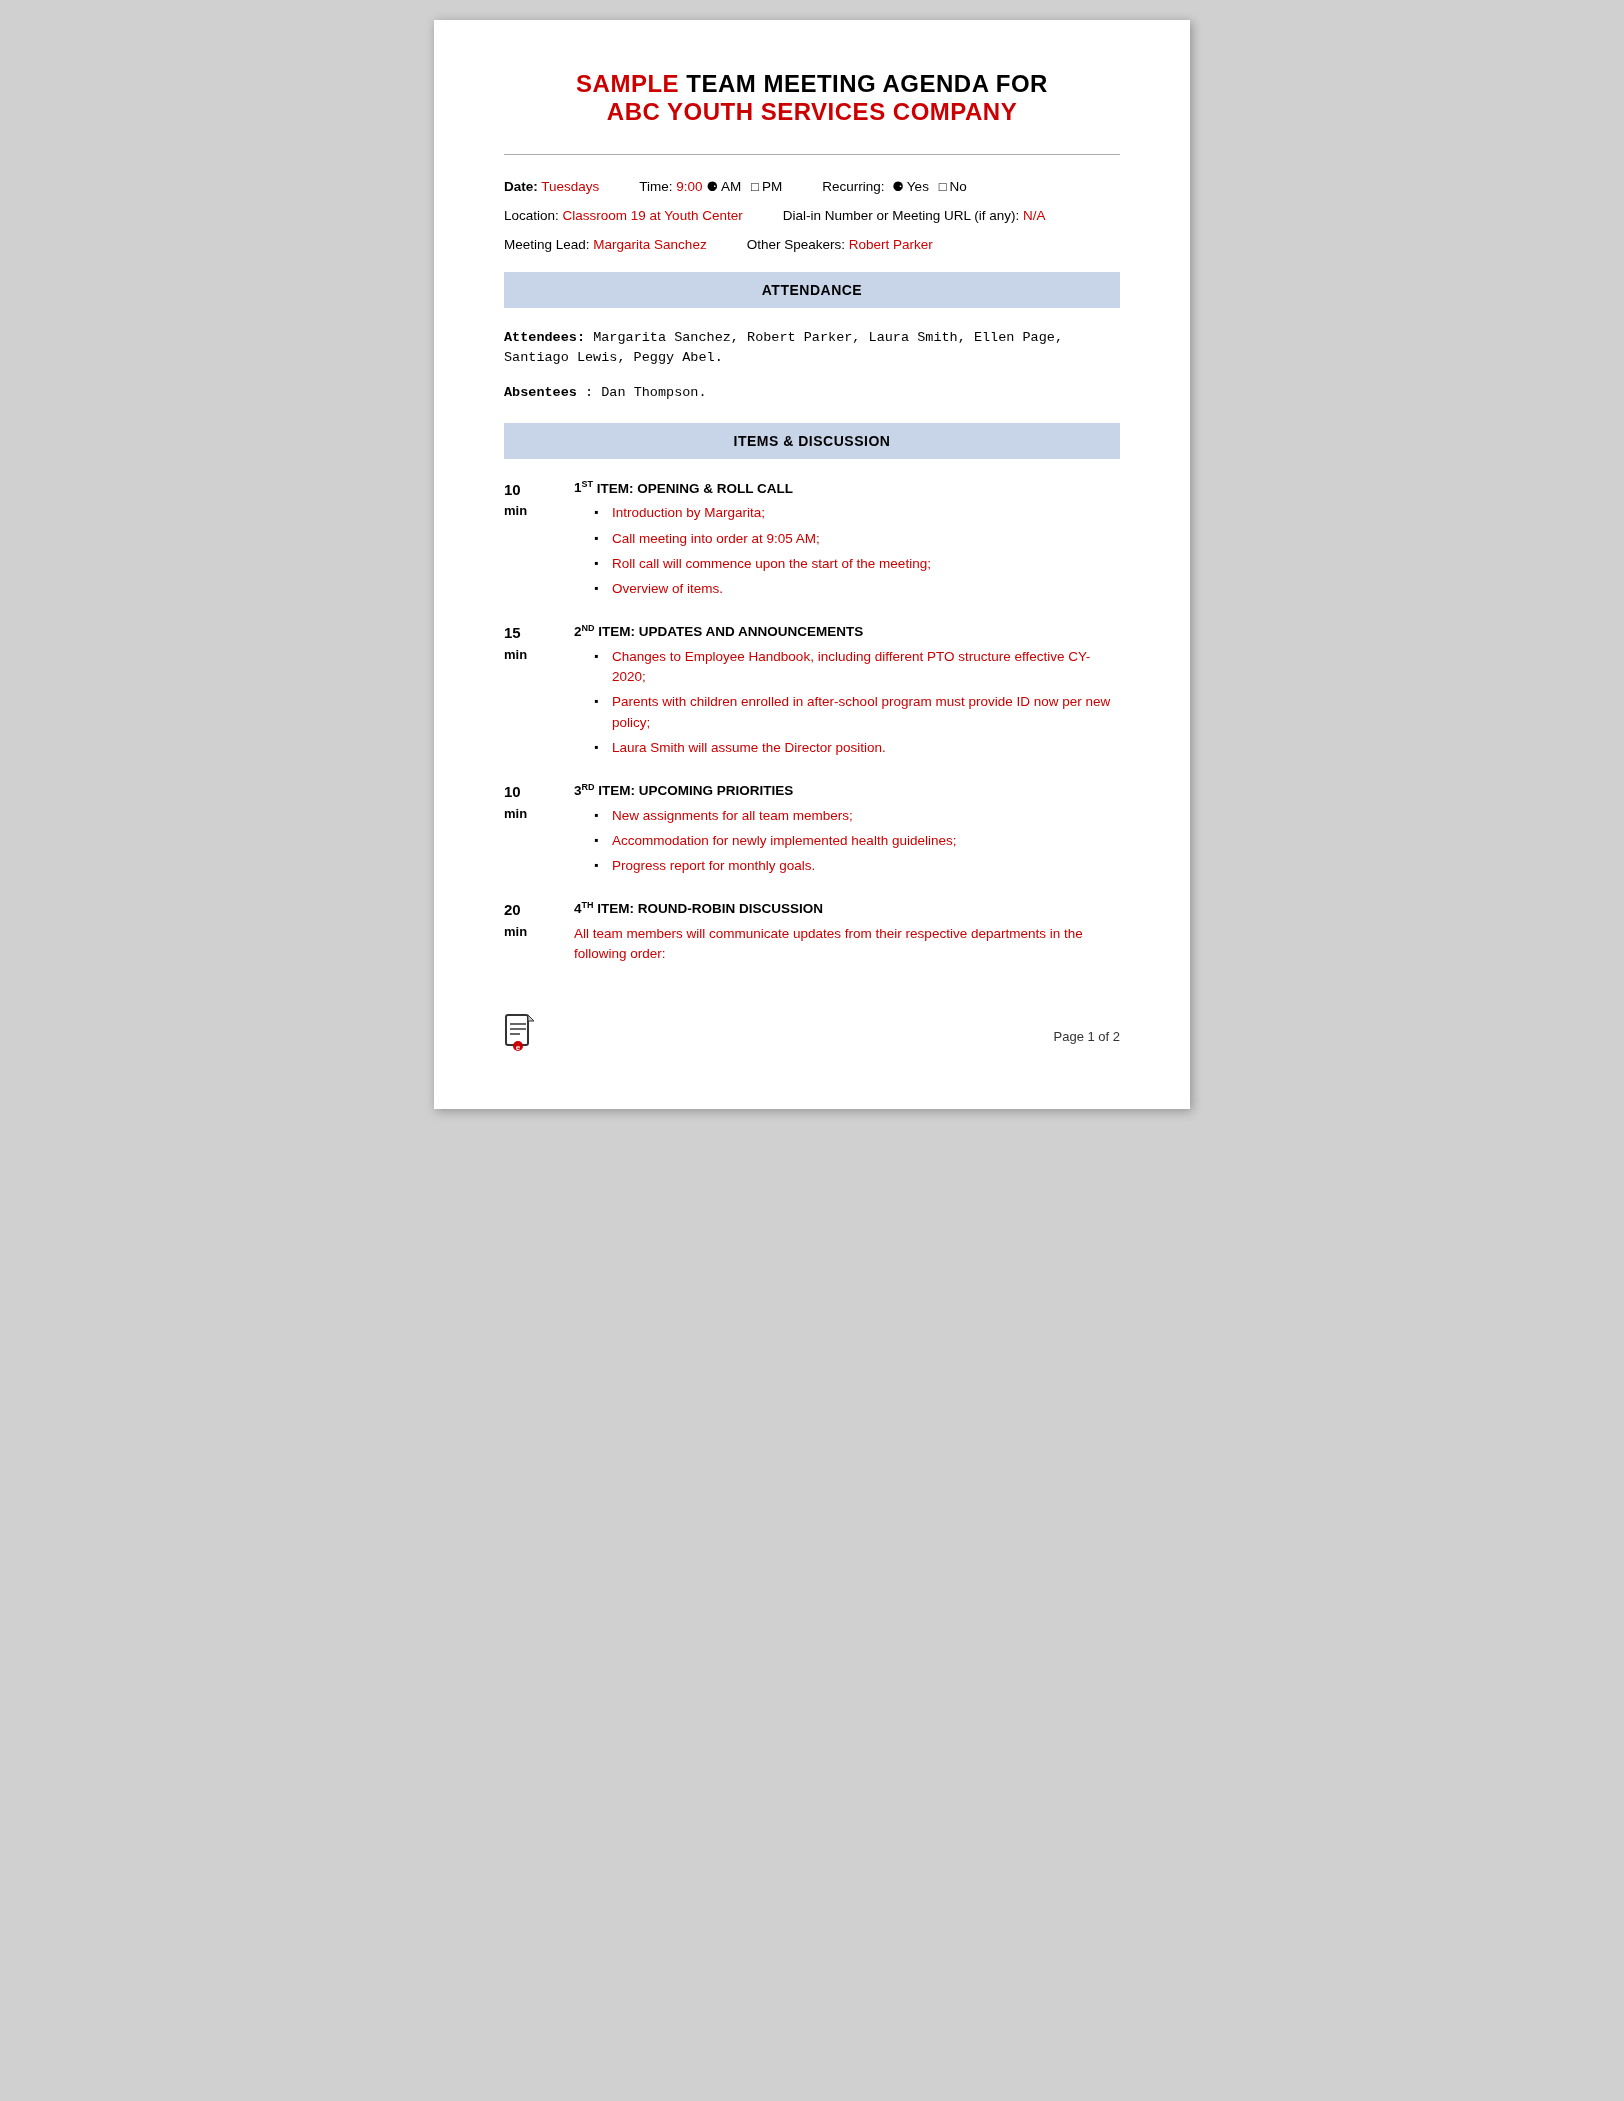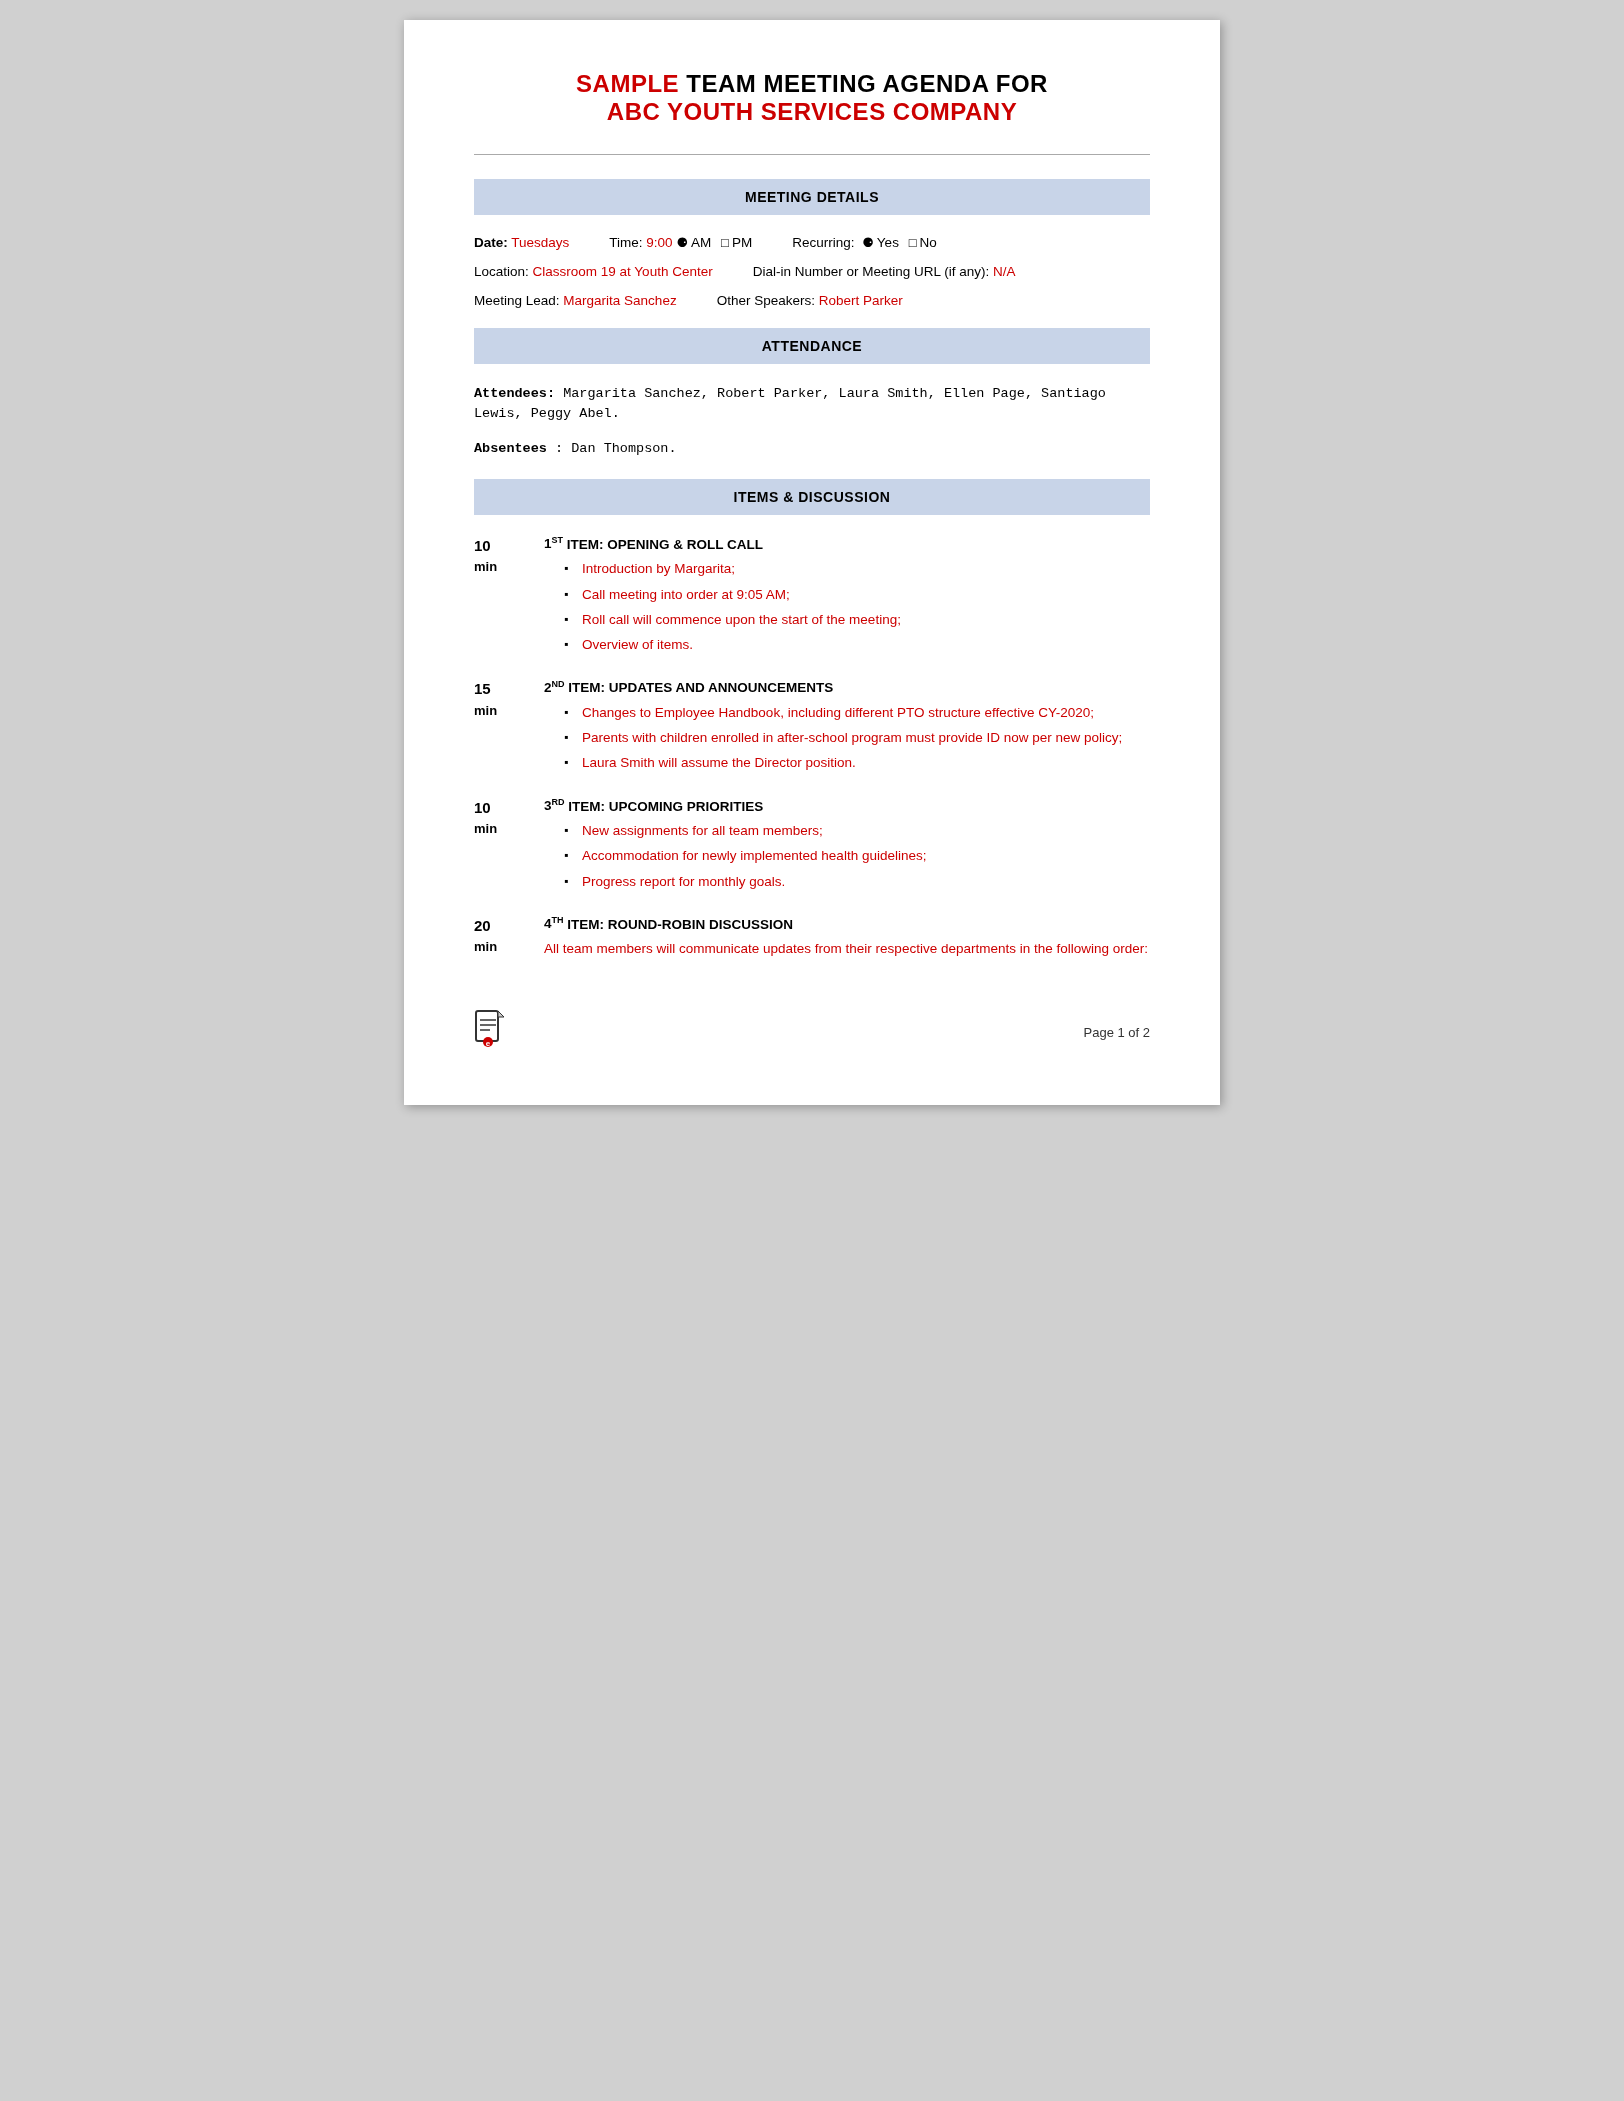--- a/index.html
+++ b/index.html
@@ -12,21 +12,21 @@
       background: #d0d0d0;
       display: flex;
       justify-content: center;
       align-items: flex-start;
       min-height: 100vh;
       padding: 20px;
       font-family: Arial, sans-serif;
     }
 
     .page {
-      width: 816px;
+      width: 756px;
       min-height: 1056px;
       background: #ffffff;
       padding: 50px 70px;
       box-shadow: 2px 2px 10px rgba(0,0,0,0.3);
       position: relative;
     }
 
     .title-block {
       text-align: center;
       margin-bottom: 28px;
@@ -214,21 +214,20 @@
   <div class="title-block">
     <div class="title-line1">
       <span class="red">SAMPLE</span>
       <span>TEAM MEETING AGENDA FOR</span>
     </div>
     <div class="title-line2">ABC YOUTH SERVICES COMPANY</div>
   </div>
 
   <hr class="separator">
 
-  <div class="section-header">MEETING DETAILS</div>
 
   <div class="details-block">
 
     <div class="details-row">
       <span class="segment">
         <span class="label bold">Date:</span>
         <span class="value-red">Tuesdays</span>
       </span>
       <span class="segment">
         <span class="label">Time:</span>

